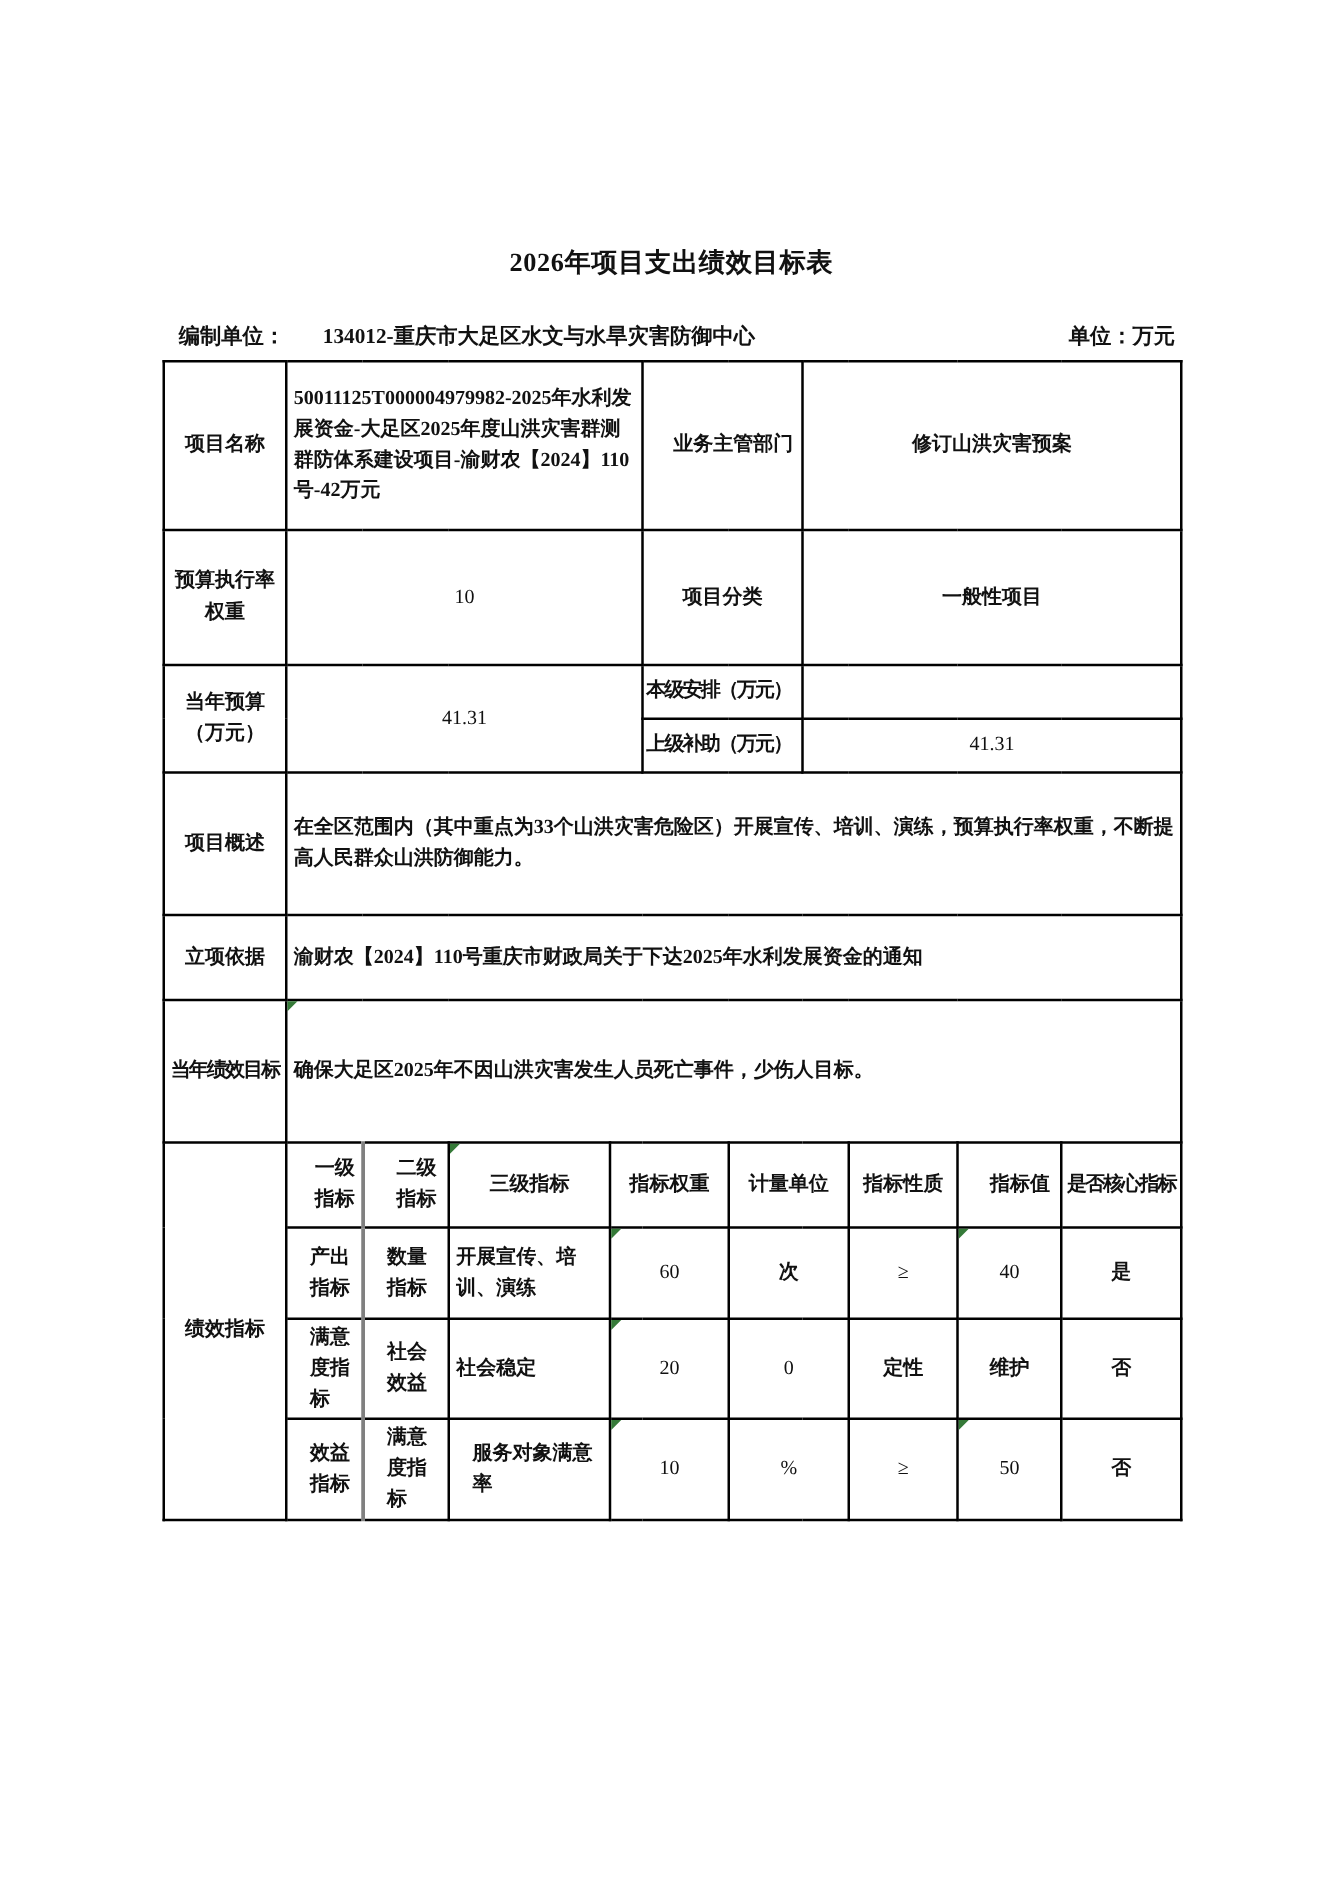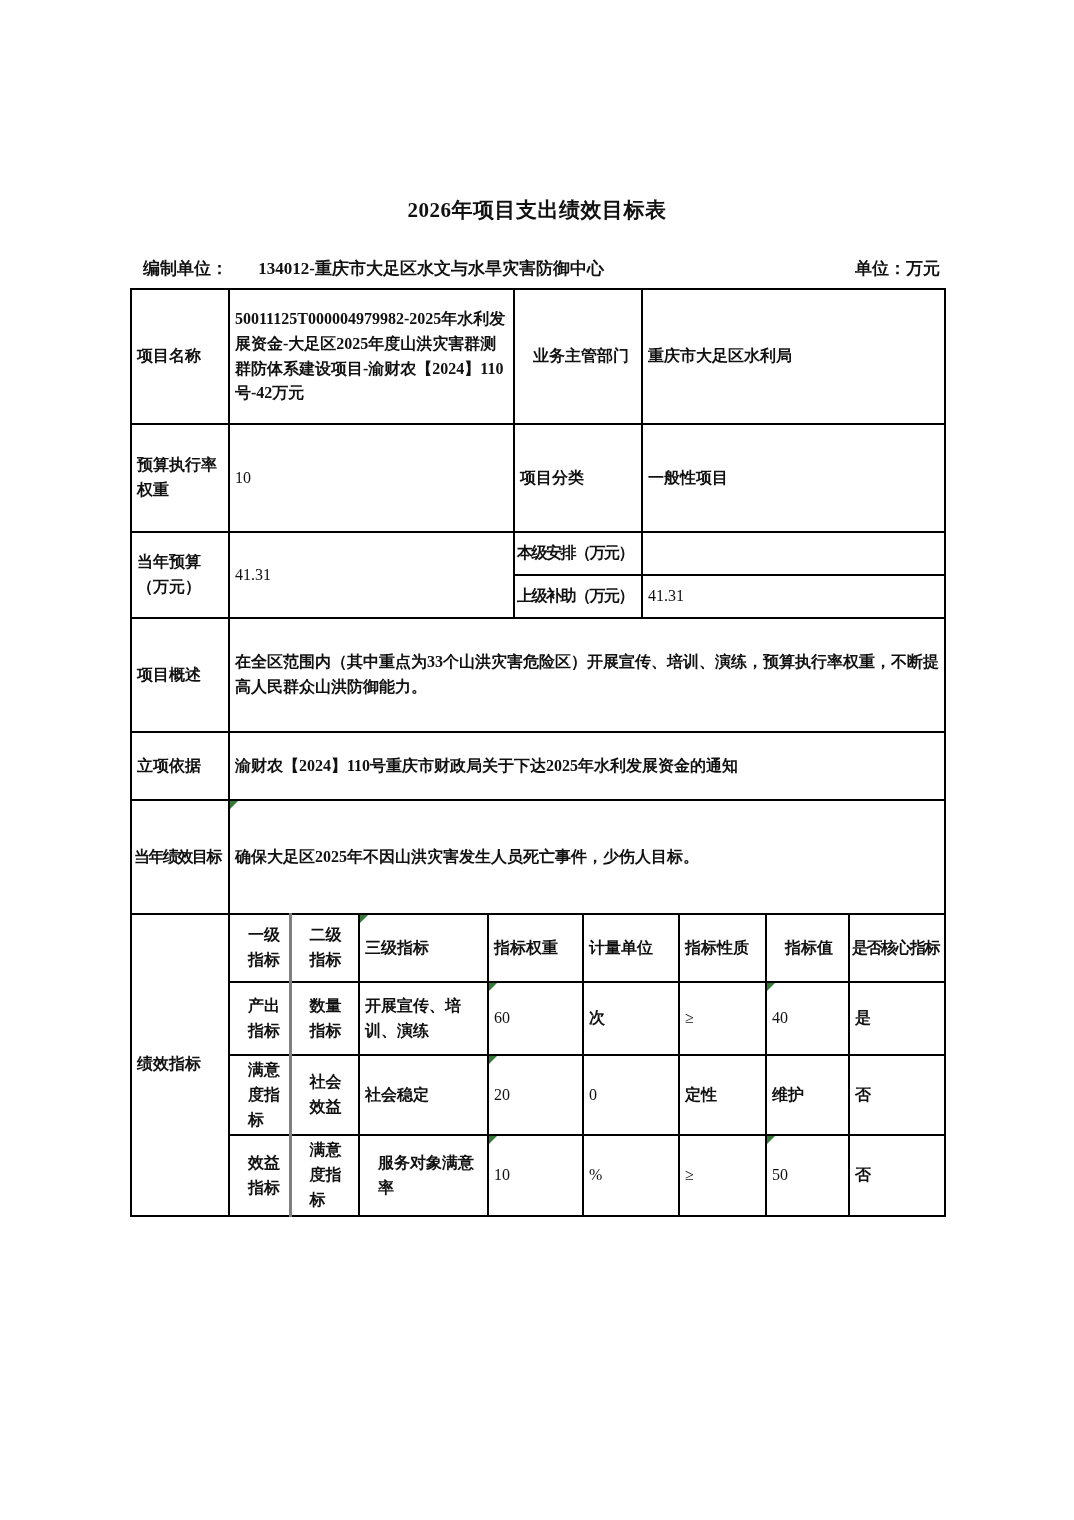--- a/index.html
+++ b/index.html
@@ -42,21 +42,21 @@
     left: 130px;
     width: 816px;
     border-collapse: collapse;
     table-layout: fixed;
   }
   td, th {
     border: 2px solid #000000;
     padding: 2px 5px;
     font-size: 16px;
     font-weight: bold;
-    text-align: left;
+    text-align: center;
     vertical-align: middle;
     line-height: 1.55;
     position: relative;
     overflow: visible;
   }
   .left { text-align: left; }
   .num { font-weight: normal; }
   .tight { white-space: nowrap; letter-spacing: -1.5px; padding-left: 2px; padding-right: 2px; }
   .padless { padding-left: 18px; padding-right: 1px; }
   
@@ -110,21 +110,21 @@
       <col style="width:87px">
         <col style="width:83px">
         <col style="width:96px">
     </colgroup>
 
     <tbody>
         <tr class="r1">
       <td>项目名称</td>
       <td colspan="4" class="left">50011125T000004979982-2025年水利发展资金-大足区2025年度山洪灾害群测群防体系建设项目-渝财农【2024】110号-42万元</td>
       <td colspan="2" class="padless">业务主管部门</td>
-      <td colspan="4">重庆市大足区水利局</td>
+      <td colspan="4">修订山洪灾害预案</td>
     </tr>
 
     <tr class="r2">
       <td>预算执行率权重</td>
       <td colspan="4" class="num">10</td>
       <td colspan="2">项目分类</td>
       <td colspan="4">一般性项目</td>
     </tr>
 
     <tr class="r3a">

